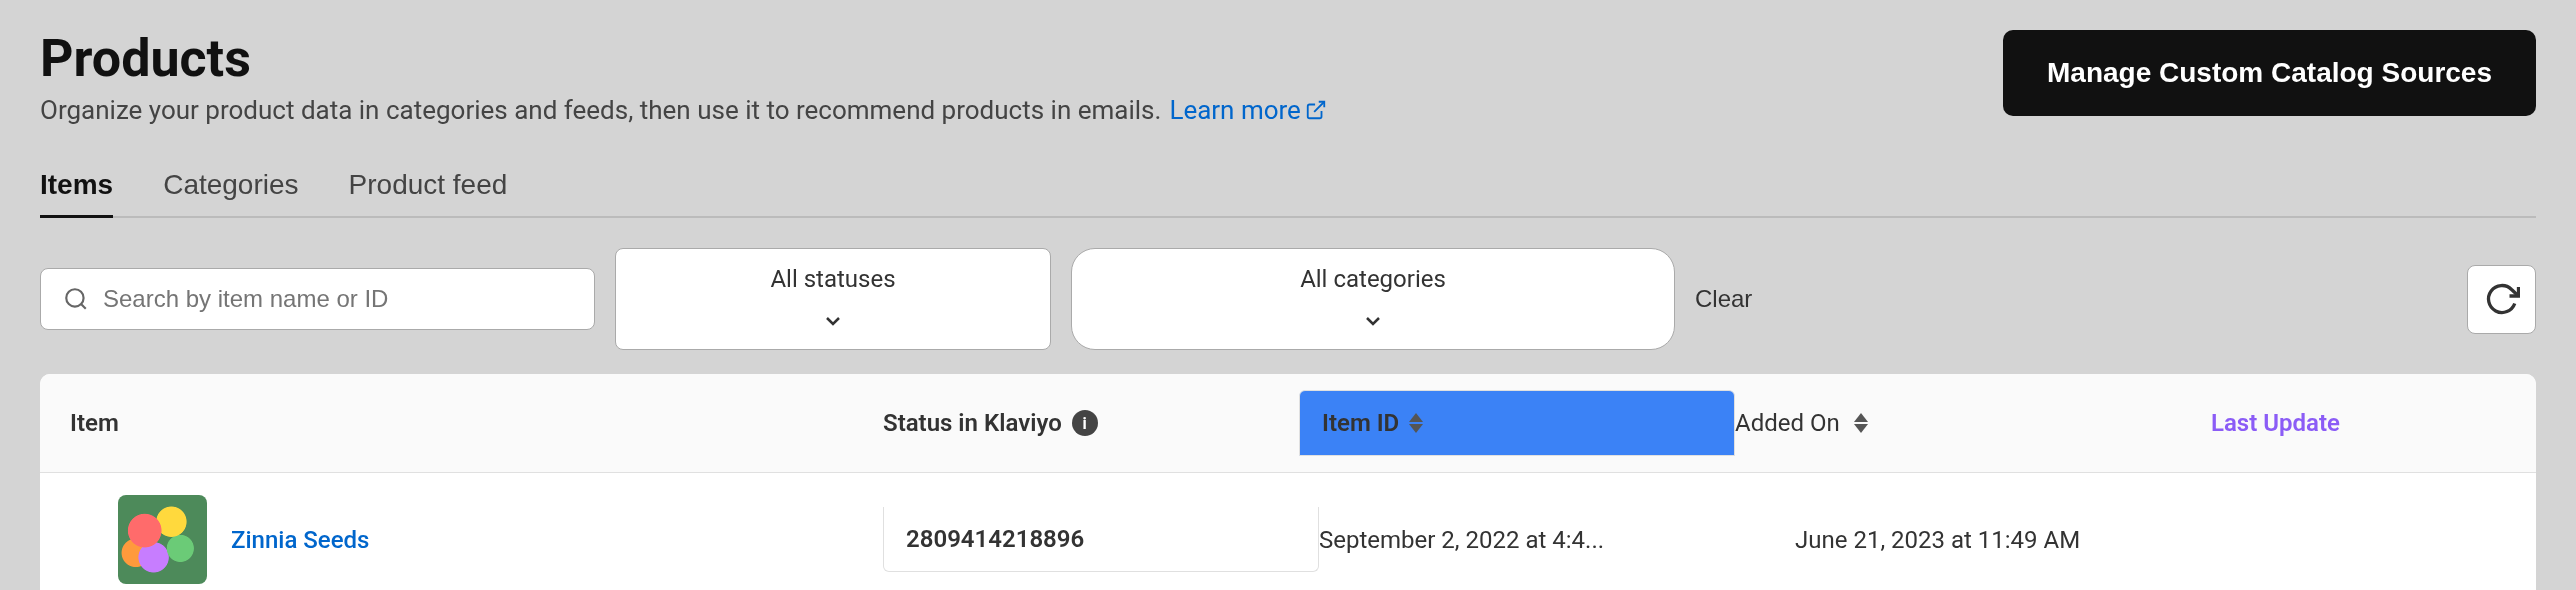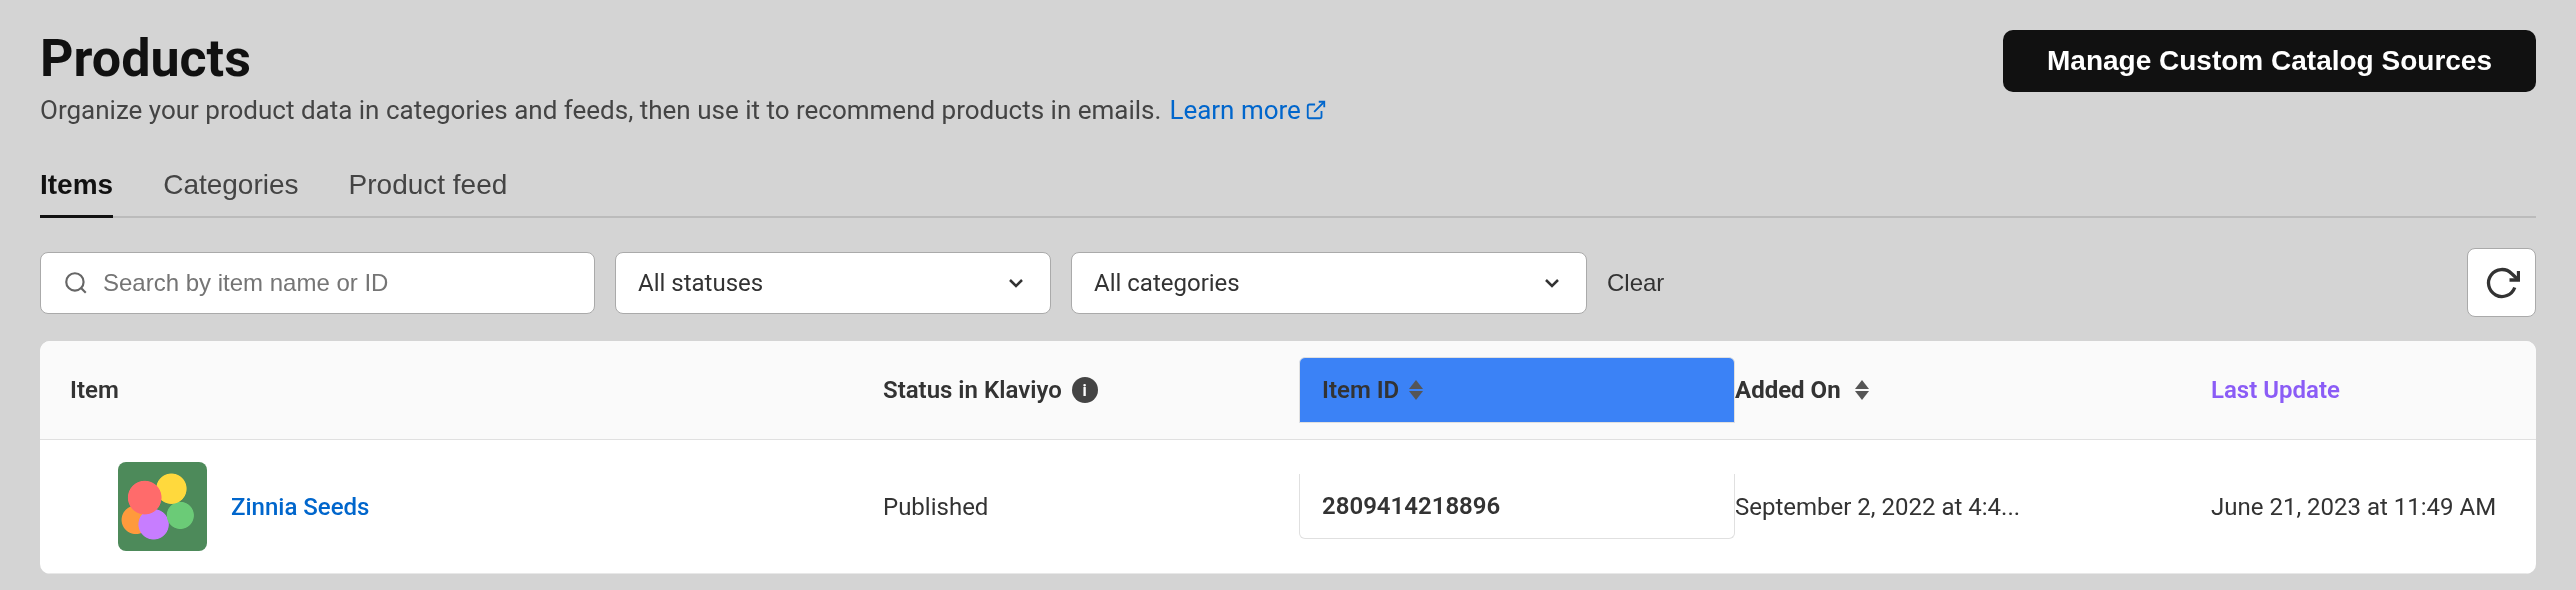--- a/index.html
+++ b/index.html
@@ -61,21 +61,21 @@
       width: 22px;
       height: 22px;
       color: #0066cc;
     }
 
     .manage-btn {
       background-color: #111;
       color: #fff;
       border: none;
       border-radius: 10px;
-      padding: 15px 44px;
+      padding: 27px 44px;
       font-size: 28px;
       font-weight: 600;
       cursor: pointer;
       white-space: nowrap;
     }
 
     .tabs-section {
       display: flex;
       gap: 0;
       border-bottom: 2px solid #bbb;
@@ -143,28 +143,30 @@
       align-items: center;
       justify-content: space-between;
       background: #fff;
       border: 1.5px solid #aaa;
       border-radius: 8px;
       padding: 16px 22px;
       font-size: 24px;
       color: #333;
       cursor: pointer;
       gap: 16px;
+      flex-direction: column;
     }
 
     .dropdown-statuses {
       width: 436px;
     }
 
     .dropdown-categories {
-      width: 516px;
+      width: 604px;
+      border-radius: 24px;
     }
 
     .chevron-down {
       width: 24px;
       height: 24px;
       flex-shrink: 0;
     }
 
     .clear-btn {
       font-size: 24px;
@@ -265,21 +267,21 @@
       width: 0;
       height: 0;
       border-left: 7px solid transparent;
       border-right: 7px solid transparent;
       border-top: 9px solid #555;
     }
 
     .col-added-on {
       flex: 0 0 476px;
       font-size: 24px;
-      font-weight: 700;
+      font-weight: 400;
       color: #333;
       display: flex;
       align-items: center;
       gap: 14px;
     }
 
     .col-last-update {
       flex: 1;
       font-size: 24px;
       font-weight: 600;
@@ -444,21 +446,20 @@
     </div>
 
     <div class="table-row">
       <div class="product-cell">
         <div class="product-thumbnail">
 
           <div style="width:100%;height:100%;background:radial-gradient(circle at 30% 40%, #ff6b6b 20%, transparent 21%), radial-gradient(circle at 60% 30%, #ffd93d 18%, transparent 19%), radial-gradient(circle at 70% 60%, #6bcb77 16%, transparent 17%), radial-gradient(circle at 40% 70%, #c77dff 18%, transparent 19%), radial-gradient(circle at 20% 65%, #ff9a3c 15%, transparent 16%), #4d8a5a;"></div>
         </div>
         <a href="#" class="product-name-link">Zinnia Seeds</a>
       </div>
-      <div class="status-cell">Published</div>
       <div class="col-item-id">
         <div class="item-id-data-popup" style="width:100%;border:1.5px solid #e0e0e0;border-top:none;border-radius:0 0 6px 6px;padding:18px 22px;font-size:24px;color:#333;">
           <span>2809414218896</span>
         </div>
       </div>
       <div class="added-on-cell">September 2, 2022 at 4:4...</div>
       <div class="last-update-cell">June 21, 2023 at 11:49 AM</div>
     </div>
   </div>
 

